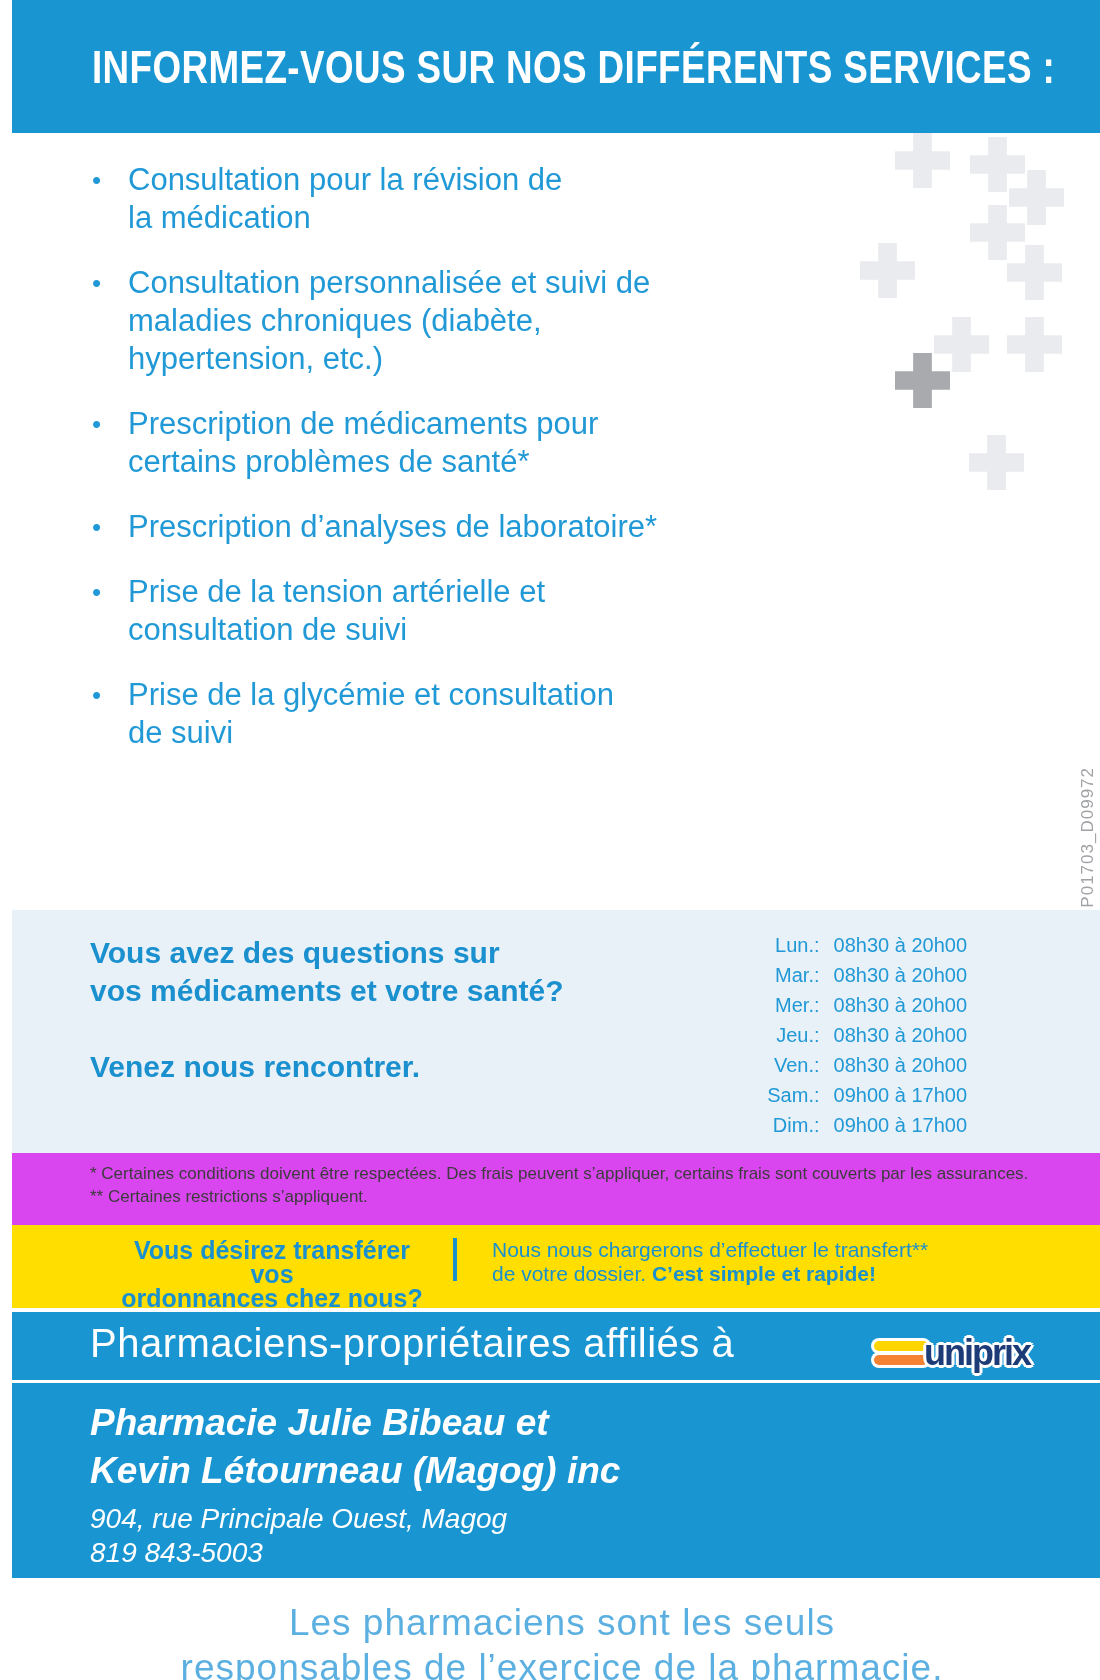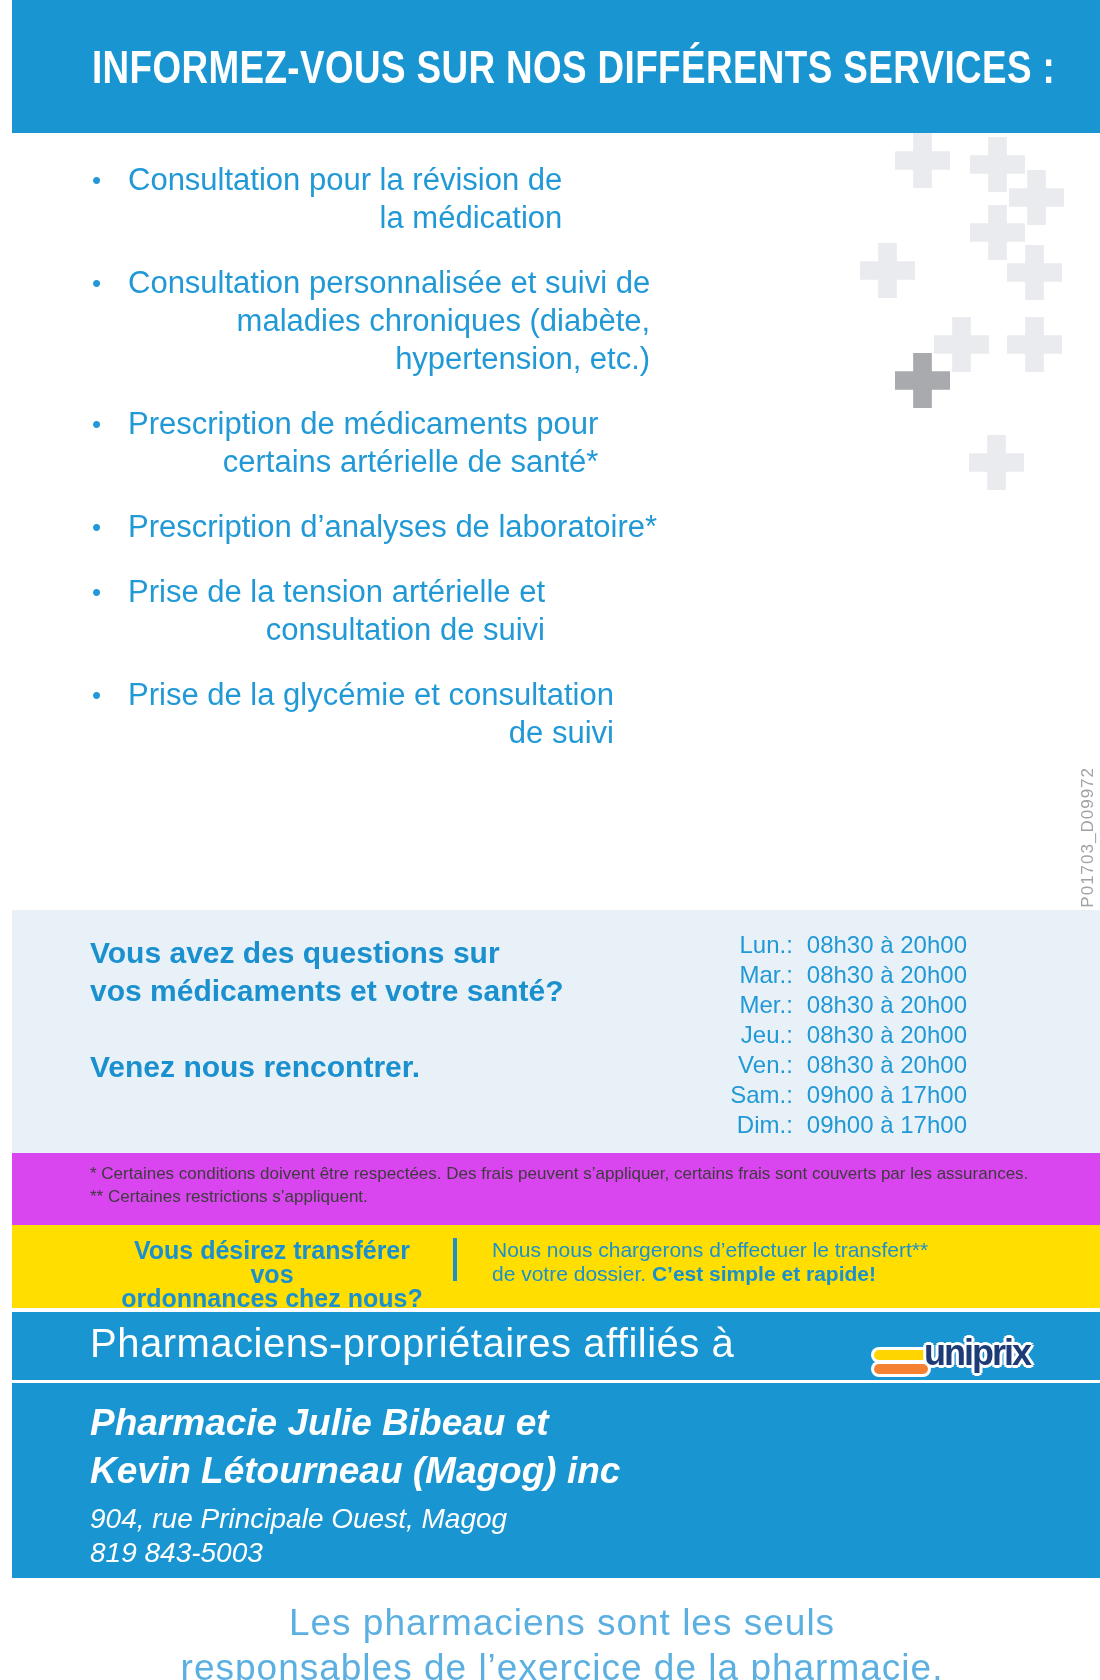--- a/index.html
+++ b/index.html
@@ -17,53 +17,53 @@
   
   .header{height:133px;background:var(--header-blue);display:flex;align-items:center;}
   .header-title{color:#fff;font-weight:bold;font-size:46px;white-space:nowrap;
     margin-left:80px;transform:scaleX(0.80);transform-origin:left center;letter-spacing:0.5px;}
 
   
   .services{position:relative;height:777px;background:#fff;}
   .services-list{list-style:none;margin:0;padding:28px 0 0 80px;position:relative;z-index:2;}
   .service-item{display:flex;margin-bottom:27px;color:var(--text-blue);font-size:31px;line-height:38px;}
   .service-bullet{width:36px;flex:none;font-size:26px;line-height:38px;color:var(--text-blue);}
-  .service-text{white-space:pre-line;text-align:right;}
+  .service-text{white-space:pre-line;}
   .crosses{position:absolute;inset:0;z-index:1;}
   .cross{position:absolute;width:55px;height:55px;background:var(--cross-light);
     clip-path:polygon(33% 0,67% 0,67% 33%,100% 33%,100% 67%,67% 67%,67% 100%,33% 100%,33% 67%,0 67%,0 33%,33% 33%);}
   .cross.dark{background:var(--cross-dark);}
   .side-code{position:absolute;right:14px;top:634px;color:var(--code-gray);font-size:17px;
     writing-mode:vertical-rl;transform:rotate(180deg);letter-spacing:1px;z-index:2;}
 
   
   .band-questions{position:relative;height:243px;background:var(--light-bg);}
   .questions-heading{position:absolute;left:78px;top:24px;color:var(--bold-blue);
     font-weight:bold;font-size:30px;line-height:38px;white-space:pre-line;}
   .questions-cta{position:absolute;left:78px;top:140px;color:var(--bold-blue);font-weight:bold;font-size:30px;}
   .hours{position:absolute;right:145px;top:20px;display:grid;grid-template-columns:auto auto;
-    column-gap:14px;color:var(--text-blue);font-size:24px;}
+    column-gap:14px;color:var(--text-blue);font-size:20px;}
   .hours .day{text-align:right;line-height:30px;}
   .hours .time{text-align:left;line-height:30px;}
 
   
   .fineprint{height:72px;padding:9px 0 0 78px;color:var(--fineprint);font-size:17px;line-height:23px;background:#d946ef;}
 
   
   .band-transfer{position:relative;height:83px;background:var(--yellow);color:var(--bold-blue);}
   .transfer-question{position:absolute;left:100px;top:13px;width:320px;text-align:center;
     font-weight:bold;font-size:25px;line-height:24px;white-space:pre-line;}
   .transfer-divider{position:absolute;left:441px;top:13px;width:4px;height:43px;background:var(--bold-blue);}
   .transfer-answer{position:absolute;left:480px;top:13px;font-size:21px;line-height:24px;}
   .transfer-answer b{font-weight:bold;}
 
   
   .band-affiliation{position:relative;height:68px;background:var(--band-blue);color:#fff;}
   .affiliation-label{position:absolute;left:78px;top:9px;font-size:40px;letter-spacing:0.5px;}
-  .uniprix-logo{position:absolute;left:862px;top:20px;display:flex;align-items:flex-end;}
+  .uniprix-logo{position:absolute;left:862px;top:20px;display:flex;align-items:center;}
   .uniprix-bars{display:flex;flex-direction:column;gap:4px;margin-right:-4px;position:relative;z-index:1;}
   .uniprix-bar{width:54px;height:10px;border-radius:5px;box-shadow:0 0 0 3px #fff;}
   .uniprix-bar.top{background:var(--uniprix-yellow);}
   .uniprix-bar.bottom{background:var(--uniprix-orange);}
   .uniprix-word{position:relative;z-index:2;font-size:36px;font-weight:bold;letter-spacing:-2px;
     color:var(--uniprix-navy);
     text-shadow:-3px 0 0 #fff,3px 0 0 #fff,0 -3px 0 #fff,0 3px 0 #fff,
       -2px -2px 0 #fff,2px -2px 0 #fff,-2px 2px 0 #fff,2px 2px 0 #fff;}
 
   .divider{height:3px;background:#fff;}
@@ -109,21 +109,21 @@
         </li>
         <li class="service-item">
           <span class="service-bullet">•</span>
           <span class="service-text">Consultation personnalisée et suivi de
 maladies chroniques (diabète,
 hypertension, etc.)</span>
         </li>
         <li class="service-item">
           <span class="service-bullet">•</span>
           <span class="service-text">Prescription de médicaments pour
-certains artérielle de santé*</span>
+certains problèmes de santé*</span>
         </li>
         <li class="service-item">
           <span class="service-bullet">•</span>
           <span class="service-text">Prescription d’analyses de laboratoire*</span>
         </li>
         <li class="service-item">
           <span class="service-bullet">•</span>
           <span class="service-text">Prise de la tension artérielle et
 consultation de suivi</span>
         </li>

